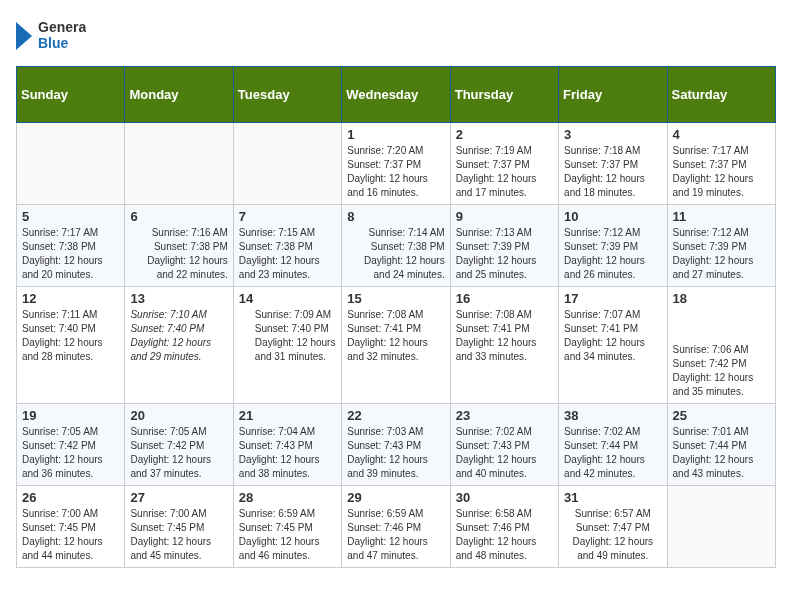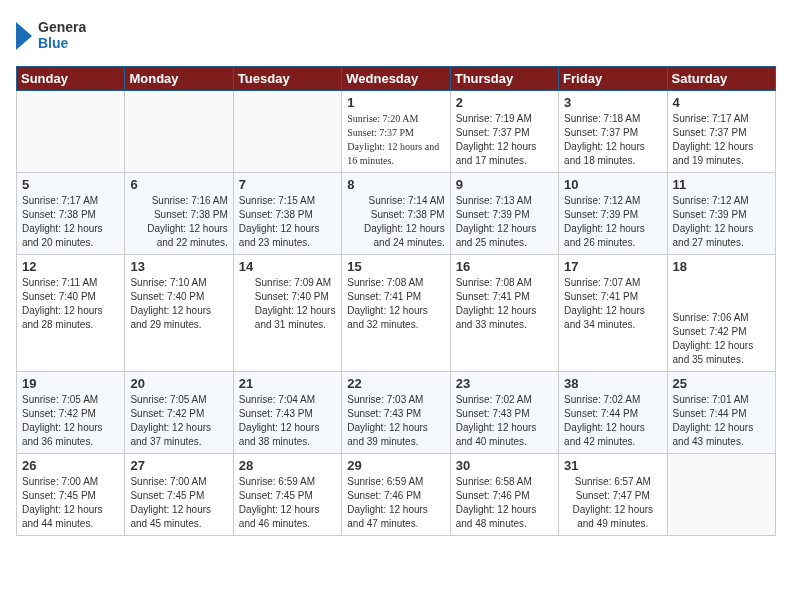--- a/index.html
+++ b/index.html
@@ -32,24 +32,24 @@
     .location-title {
       font-size: 16px;
       color: #555;
     }
     .calendar {
       width: 100%;
       border-collapse: collapse;
       border: 1px solid #ccc;
     }
     .calendar th {
-      background-color: #7f1d1d;
+      background-color: #4d7c0f;
       color: #fff;
       font-size: 13px;
-      padding: 4px 4px;
+      padding: 20px 4px;
       text-align: left;
       border: 1px solid #1a5e96;
       font-weight: bold;
     }
     .calendar td {
       vertical-align: top;
       border: 1px solid #ccc;
       padding: 4px 5px;
       font-size: 10.5px;
       color: #333;
@@ -107,21 +107,21 @@
         <th>Saturday</th>
       </tr>
   </thead>
   <tbody id="calendar-body">
   <tr>
         <td class="empty-cell"></td>
         <td class="empty-cell"></td>
         <td class="empty-cell"></td>
         <td>
           <span class="day-number">1</span>
-          <div class="day-info" style="white-space: pre-line; font-family: Liberation Serif, serif;">Sunrise: 7:20 AM
+          <div class="day-info" style="white-space: pre-line;">Sunrise: 7:20 AM
 Sunset: 7:37 PM
 Daylight: 12 hours and 16 minutes.</div>
         </td>
         <td>
           <span class="day-number">2</span>
           <div class="day-info" style="white-space: pre-line;">Sunrise: 7:19 AM
 Sunset: 7:37 PM
 Daylight: 12 hours and 17 minutes.</div>
         </td>
         <td>
@@ -183,21 +183,21 @@
       </tr>
       <tr>
         <td>
           <span class="day-number">12</span>
           <div class="day-info" style="white-space: pre-line;">Sunrise: 7:11 AM
 Sunset: 7:40 PM
 Daylight: 12 hours and 28 minutes.</div>
         </td>
         <td>
           <span class="day-number">13</span>
-          <div class="day-info" style="white-space: pre-line;">Sunrise: 7:10 AM
+          <div class="day-info" style="white-space: pre-line; font-style: italic;">Sunrise: 7:10 AM
 Sunset: 7:40 PM
 Daylight: 12 hours and 29 minutes.</div>
         </td>
         <td>
           <span class="day-number">14</span>
           <div class="day-info" style="white-space: pre-line; margin-left: 16px;">Sunrise: 7:09 AM
 Sunset: 7:40 PM
 Daylight: 12 hours and 31 minutes.</div>
         </td>
         <td>

